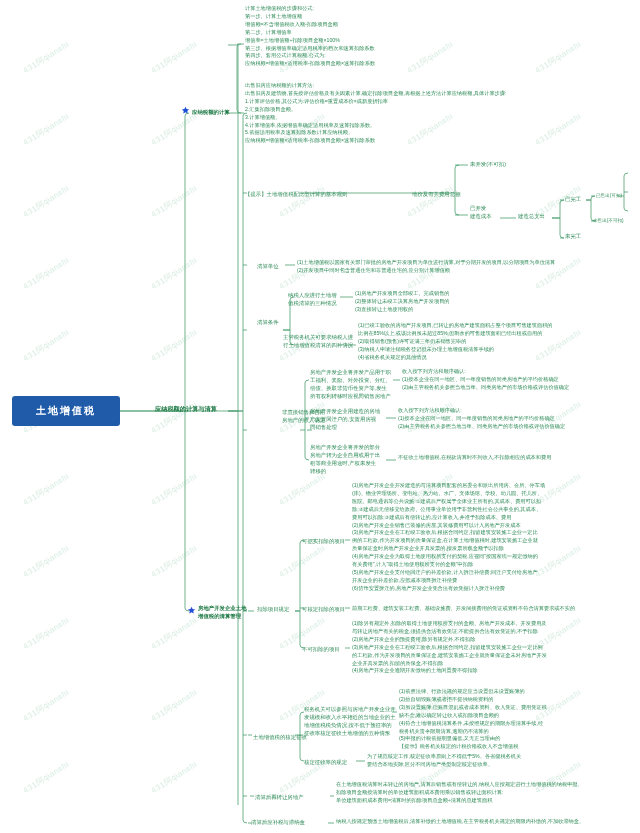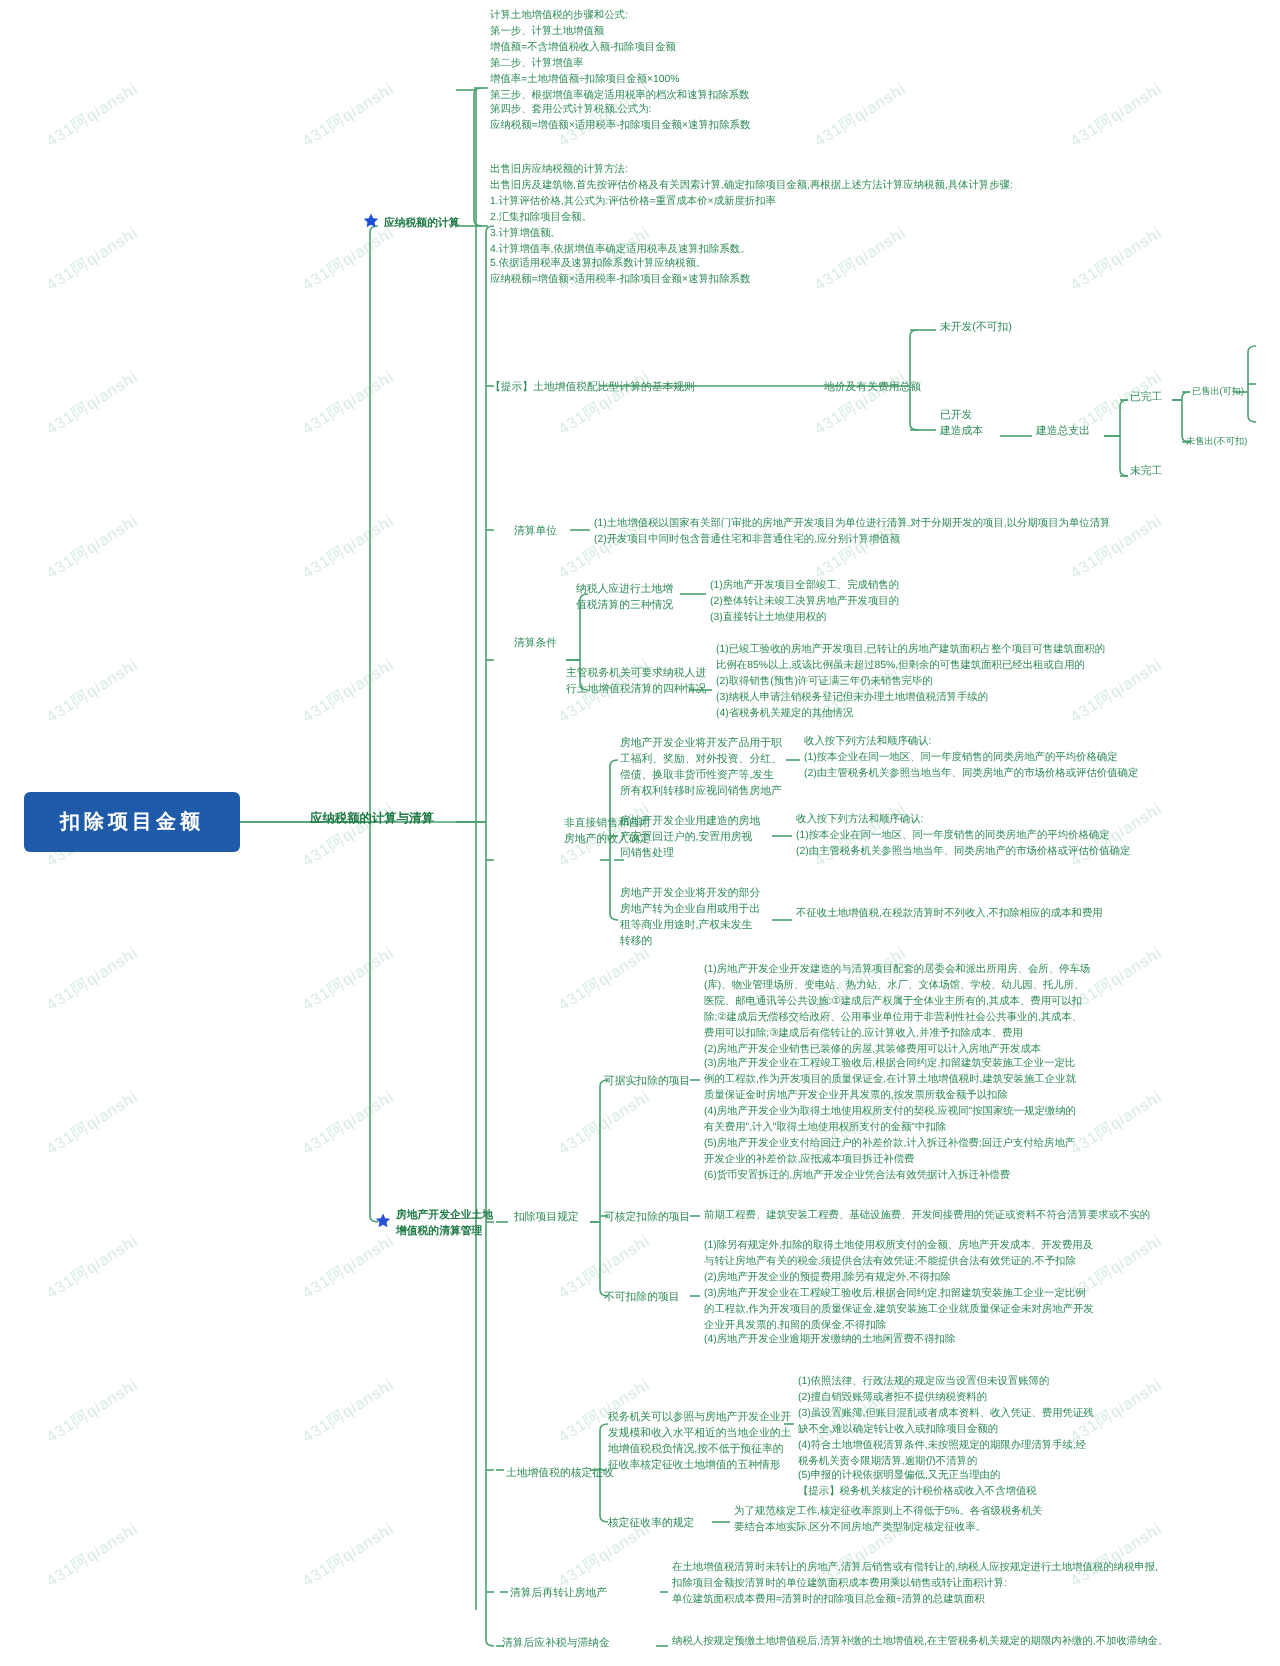--- a/index.html
+++ b/index.html
@@ -199,21 +199,21 @@
     <path d="M392 712 L397 712" fill="none" stroke="#4aa06e" stroke-width="0.8"></path>
     <path d="M356 761 L365 761" fill="none" stroke="#4aa06e" stroke-width="0.8"></path>
     <path d="M250 796 L254 796" fill="none" stroke="#4aa06e" stroke-width="0.8"></path>
     <path d="M330 796 L334 796" fill="none" stroke="#4aa06e" stroke-width="0.8"></path>
     <path d="M248 823 L252 823" fill="none" stroke="#4aa06e" stroke-width="0.8"></path>
     <path d="M328 823 L334 823" fill="none" stroke="#4aa06e" stroke-width="0.8"></path>
   </svg>
 
 <div id="map">
 
-  <div class="root node">扣除项目金额</div>
+  <div class="root node">土地增值税</div>
 
   <div class="node lvl1" style="left:155px;top:405px;">应纳税额的计算与清算</div>
 
   <div class="node lbl" style="left:192px;top:108px;">应纳税额的计算</div>
   <div class="node t" style="left:245px;top:5px;width:390px;">计算土地增值税的步骤和公式:
 第一步、计算土地增值额
 增值额=不含增值税收入额-扣除项目金额
 第二步、计算增值率
 增值率=土地增值额÷扣除项目金额×100%
 第三步、根据增值率确定适用税率的档次和速算扣除系数

